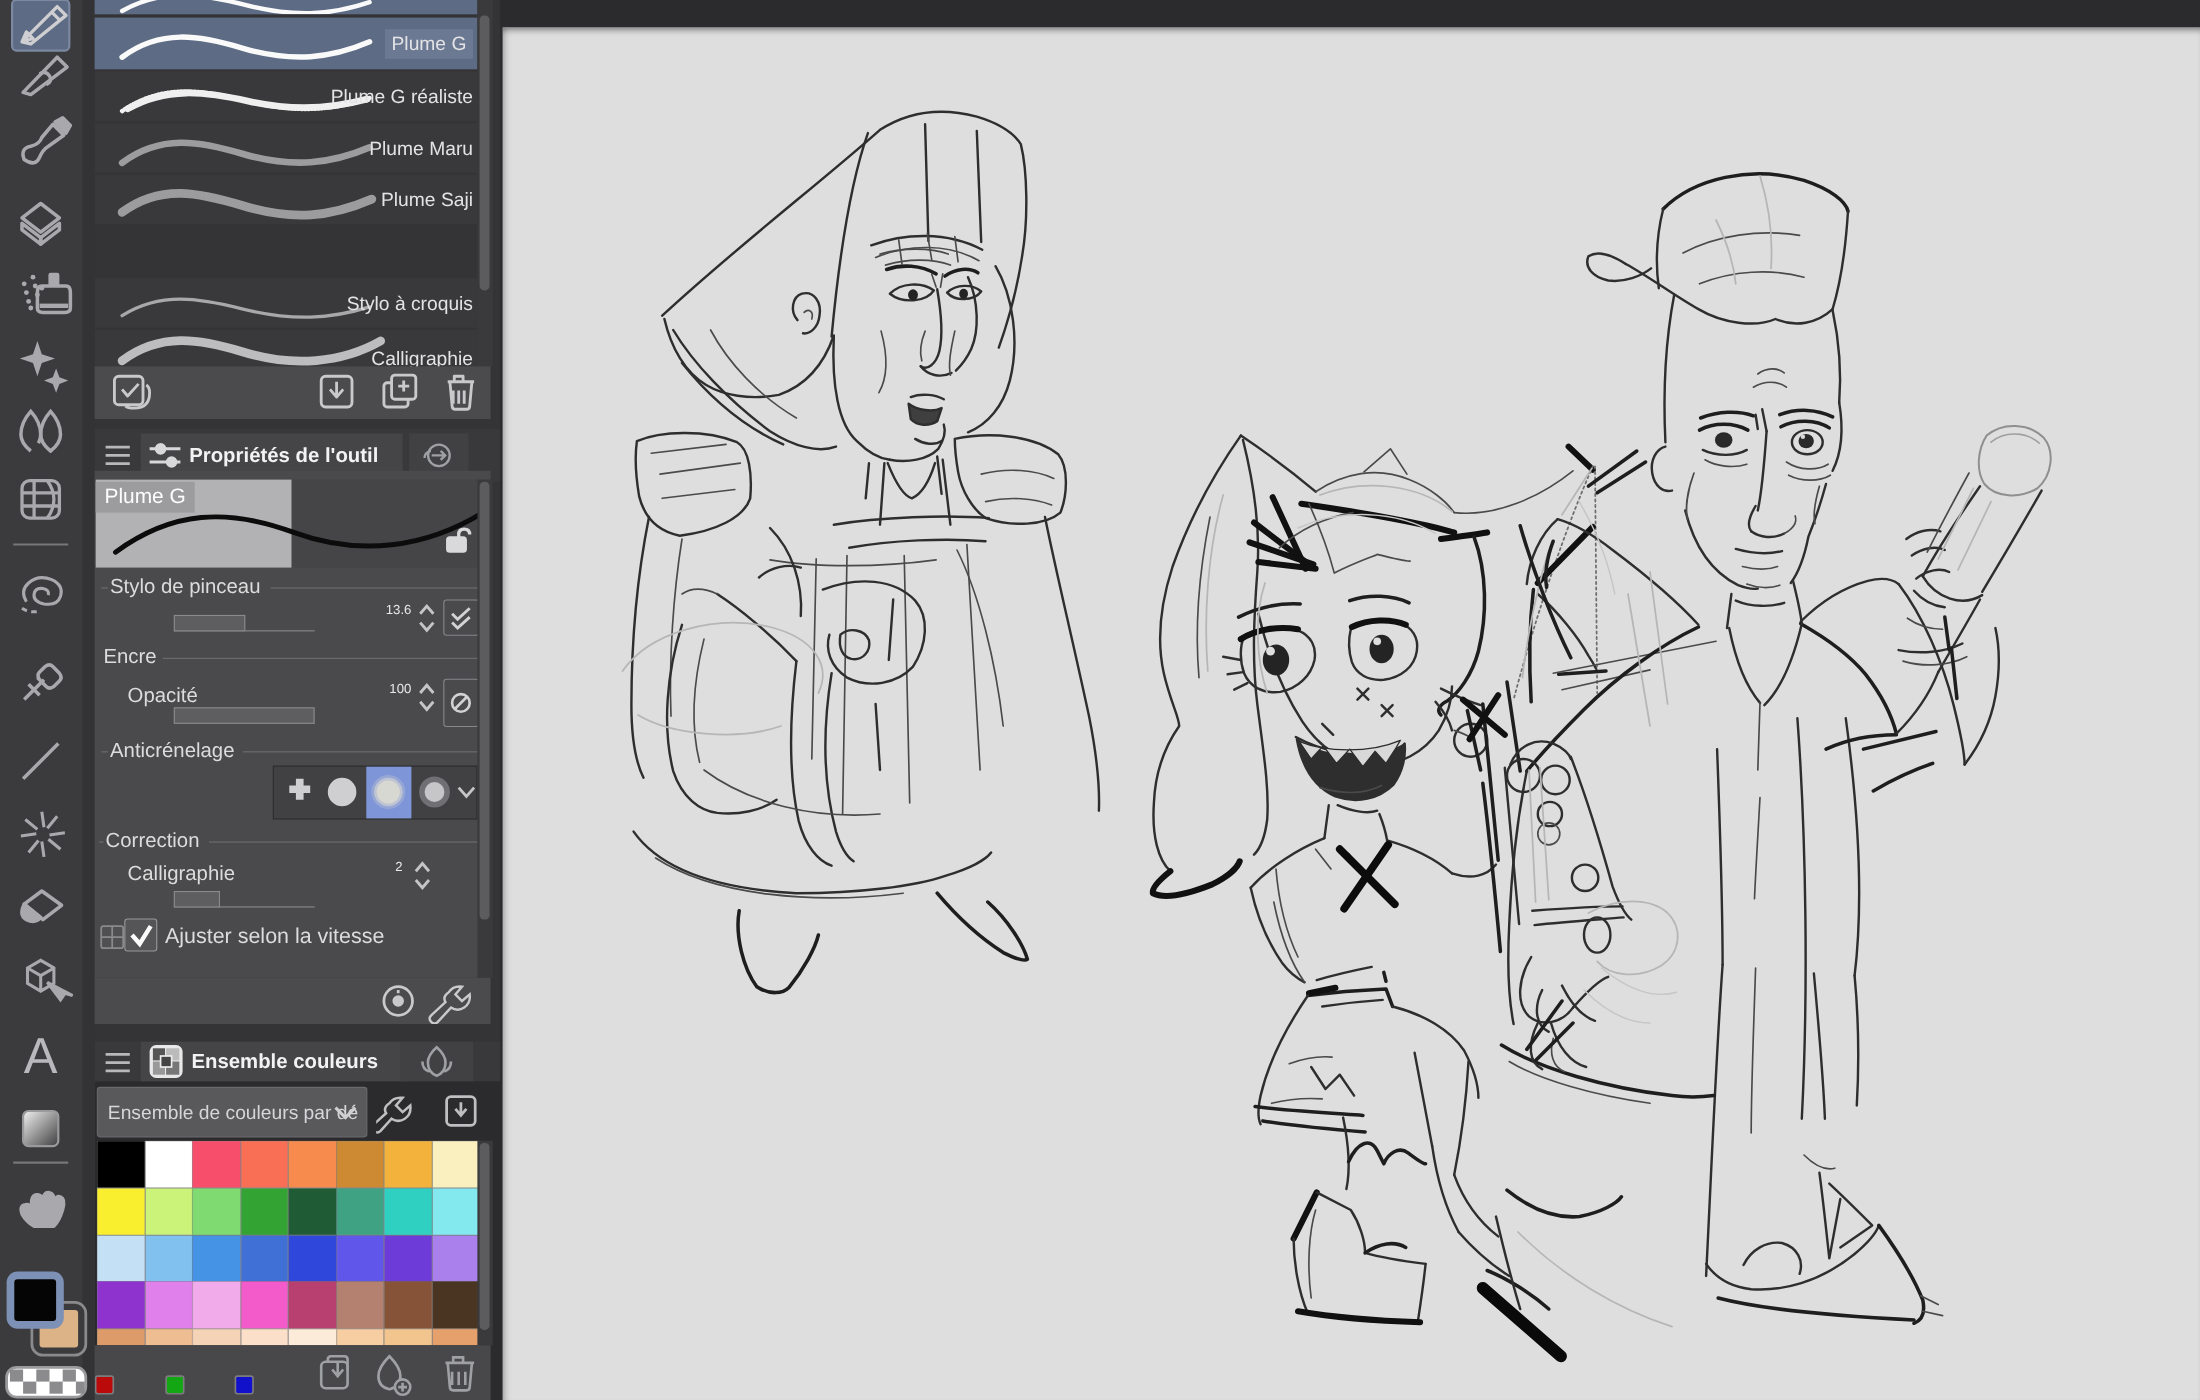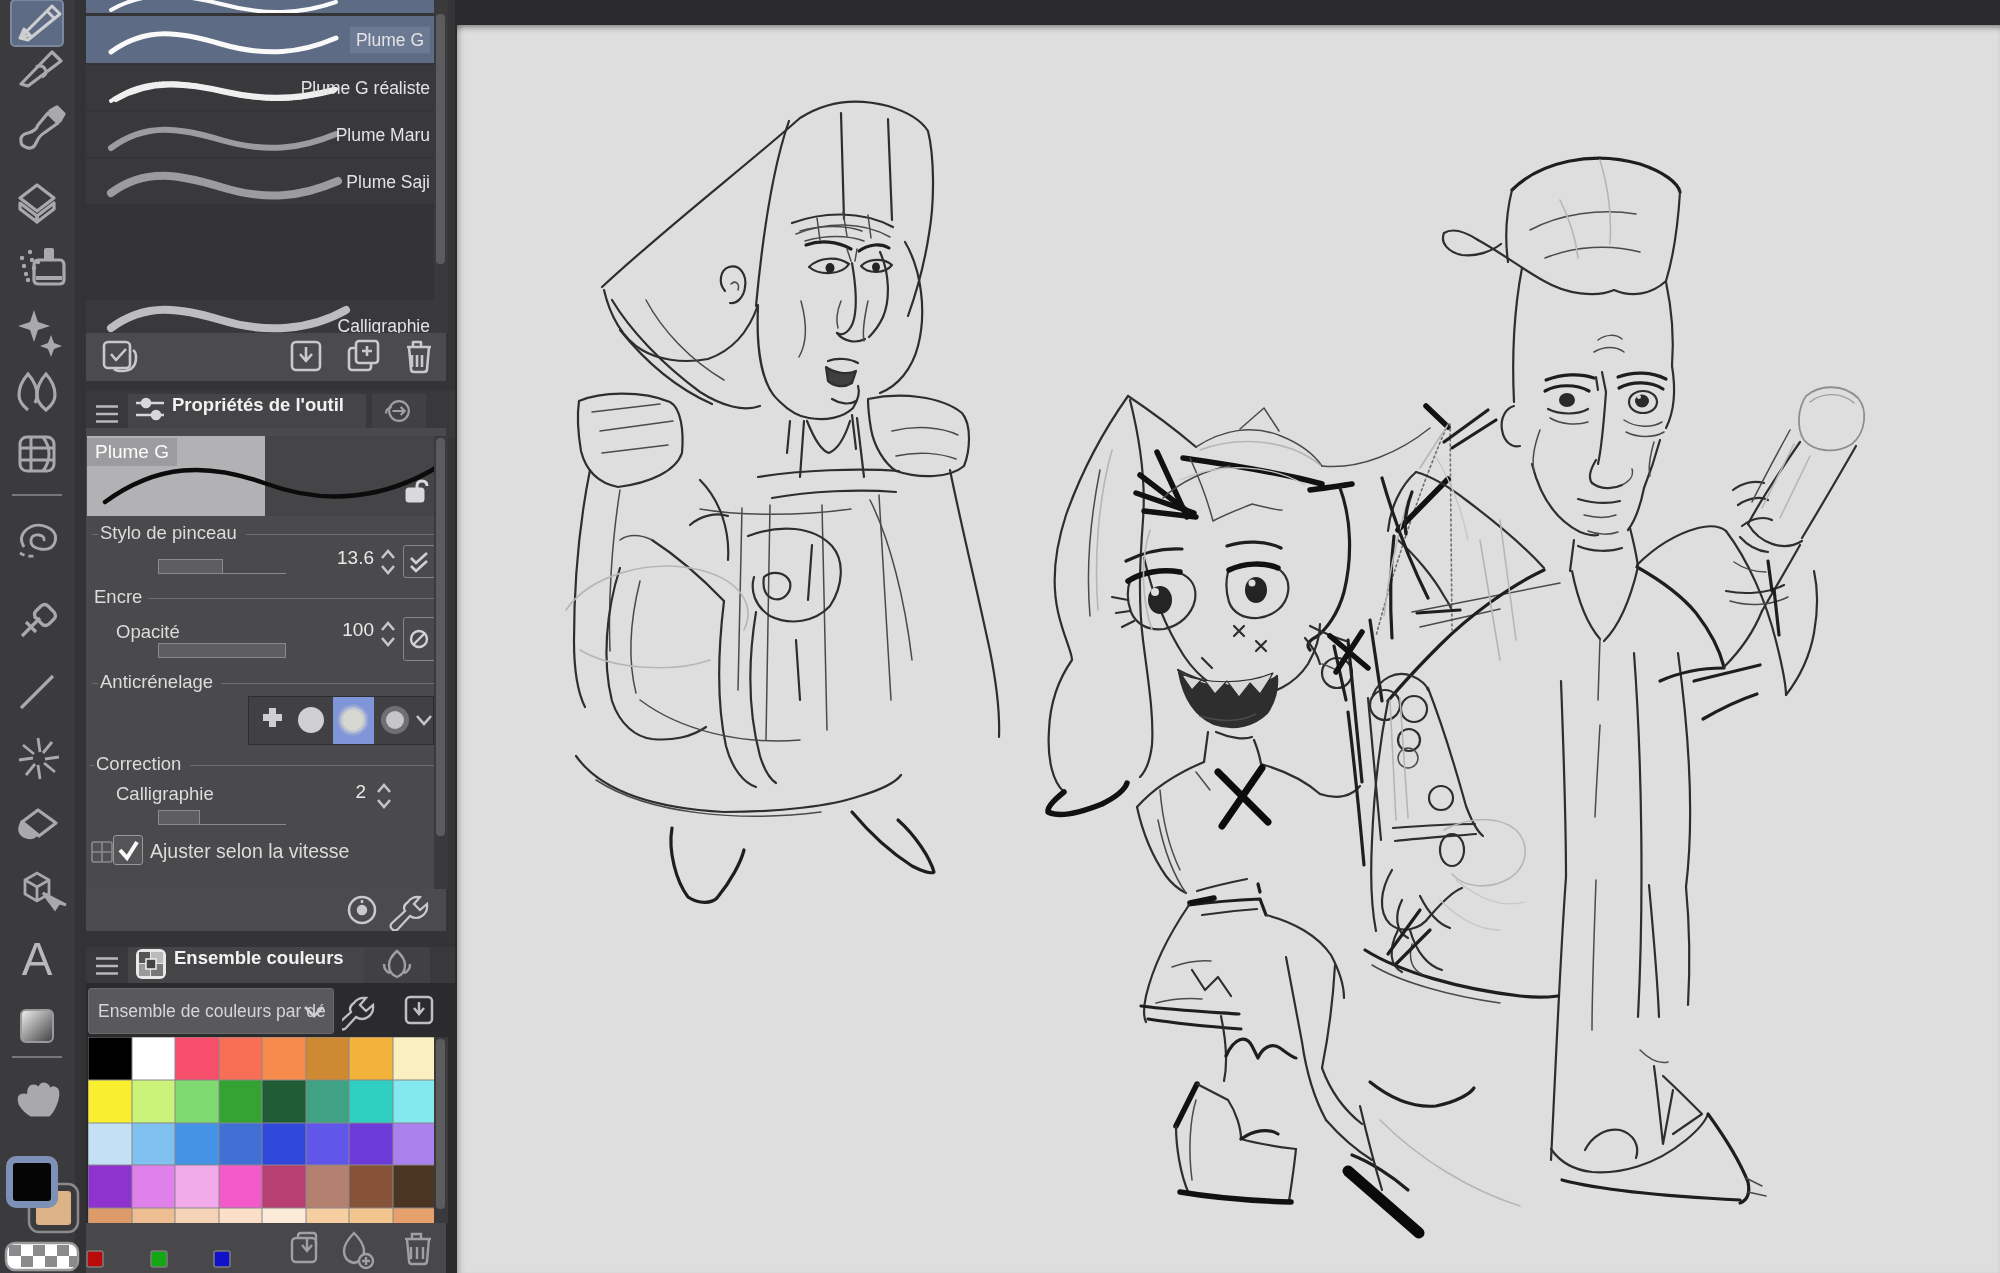--- a/index.html
+++ b/index.html
@@ -9,26 +9,26 @@
 #panel{left:86px;top:0;width:369px;height:974px;background:#343436;}
 #canvaswrap{left:455px;top:0;width:1545px;height:1273px;background:#2b2b2d;}
 #thecanvas{position:absolute;left:2px;top:25px;width:1543px;height:1248px;background:#dedede;box-shadow:inset 0 6px 6px -4px rgba(0,0,0,.45), inset 6px 0 6px -4px rgba(0,0,0,.25);}
 
 .row{position:absolute;left:0;width:348px;height:45px;background:#39393c;}
 .row .lbl{position:absolute;right:4px;top:50%;transform:translateY(-50%);color:#e3e3e5;font-size:17.5px;}
 .row.sel{background:#5d6b85;}
 .row.sel .lbl{background:#6c7992;padding:3px 6px;}
 .listtool{left:0;top:333px;width:360px;height:48px;background:#4b4b4d;}
 .hdr{left:0;width:369px;height:48px;background:#39393b;}
-.hdr .tab{position:absolute;left:42px;top:4px;height:40px;background:#454548;display:flex;}
+.hdr .tab{position:absolute;left:42px;top:4px;height:40px;background:#454548;display:flex;align-items:center;}
 .hdr .tab .t{color:#f2f2f2;font-weight:bold;font-size:18.5px;}
 .props{left:0;top:428px;width:360px;height:461px;background:#4a4a4c;}
 .grouplabel{position:absolute;color:#dcdcdc;font-size:18.5px;}
 .gline{position:absolute;height:1px;background:#6e6e70;}
-.val{position:absolute;color:#e8e8e8;font-size:19px;text-align:right;width:60px;}
+.val{position:absolute;color:#e8e8e8;font-size:12px;text-align:right;width:60px;}
 .btn{position:absolute;width:31px;height:31px;border:1px solid #87878a;border-radius:3px;background:#4a4a4c;}
 .slider{position:absolute;height:15px;}
 .slider .fill{position:absolute;left:0;top:0;height:13px;background:#5e5e61;border:1px solid #8a8a8d;}
 .slider .track{position:absolute;left:0;bottom:0;height:1px;background:#8a8a8d;width:100%;}
 .propstool{left:0;top:889px;width:360px;height:42px;background:#4b4b4d;}
 .dropdown{position:absolute;left:2px;top:988px;width:246px;height:46px;background:#59595c;border:1px solid #6a6a6d;border-radius:3px;color:#d6d6d8;font-size:17.5px;line-height:44px;padding-left:9px;padding-right:34px;box-sizing:border-box;white-space:nowrap;overflow:hidden;}
 .palbottom{left:0;top:1223px;width:360px;height:50px;background:#48484a;}
 .swcell{position:absolute;width:43.5px;height:42.8px;}
 #pal{position:absolute;left:2px;top:1037px;width:348px;height:186px;overflow:hidden;}
 .sb{position:absolute;left:350px;width:9px;border-radius:4px;background:#5c5c5f;}
@@ -159,20 +159,26 @@
   <svg width="348" height="45">
         <path d="M25 36 C60 10 95 16 135 28 C180 41 215 37 250 22" stroke="#9c9c9e" fill="none" stroke-width="6" stroke-linecap="round"></path>
       </svg>
   <span class="lbl">Plume Maru</span>
 </div>
 <div class="row" style="top:159px;height:45px;">
   <svg width="348" height="45">
         <path d="M25 34 C60 8 95 16 135 28 C180 42 215 38 252 22" stroke="#9c9c9e" fill="none" stroke-width="8" stroke-linecap="round"></path>
       </svg>
   <span class="lbl">Plume Saji</span>
+</div>
+<div class="row" style="top:253px;height:45px;">
+  <svg width="348" height="45">
+        <path d="M25 34 C60 12 95 18 135 28 C180 39 215 37 250 26" stroke="#a8a8aa" fill="none" stroke-width="3" stroke-linecap="round"></path>
+      </svg>
+  <span class="lbl">Stylo à croquis</span>
 </div>
 <div class="row" style="top:300px;height:33px;">
   <svg width="348" height="33">
         <path d="M25 28 C60 2 95 8 135 20 C180 34 225 30 260 10" stroke="#bdbdbf" fill="none" stroke-width="8" stroke-linecap="round"></path>
       </svg>
   <span class="lbl" style="top:26px;">Calligraphie</span>
 </div>
 <div class="sbcol" style="top:0;height:333px;"></div>
 <div class="sb" style="top:14px;height:250px;"></div>
 

